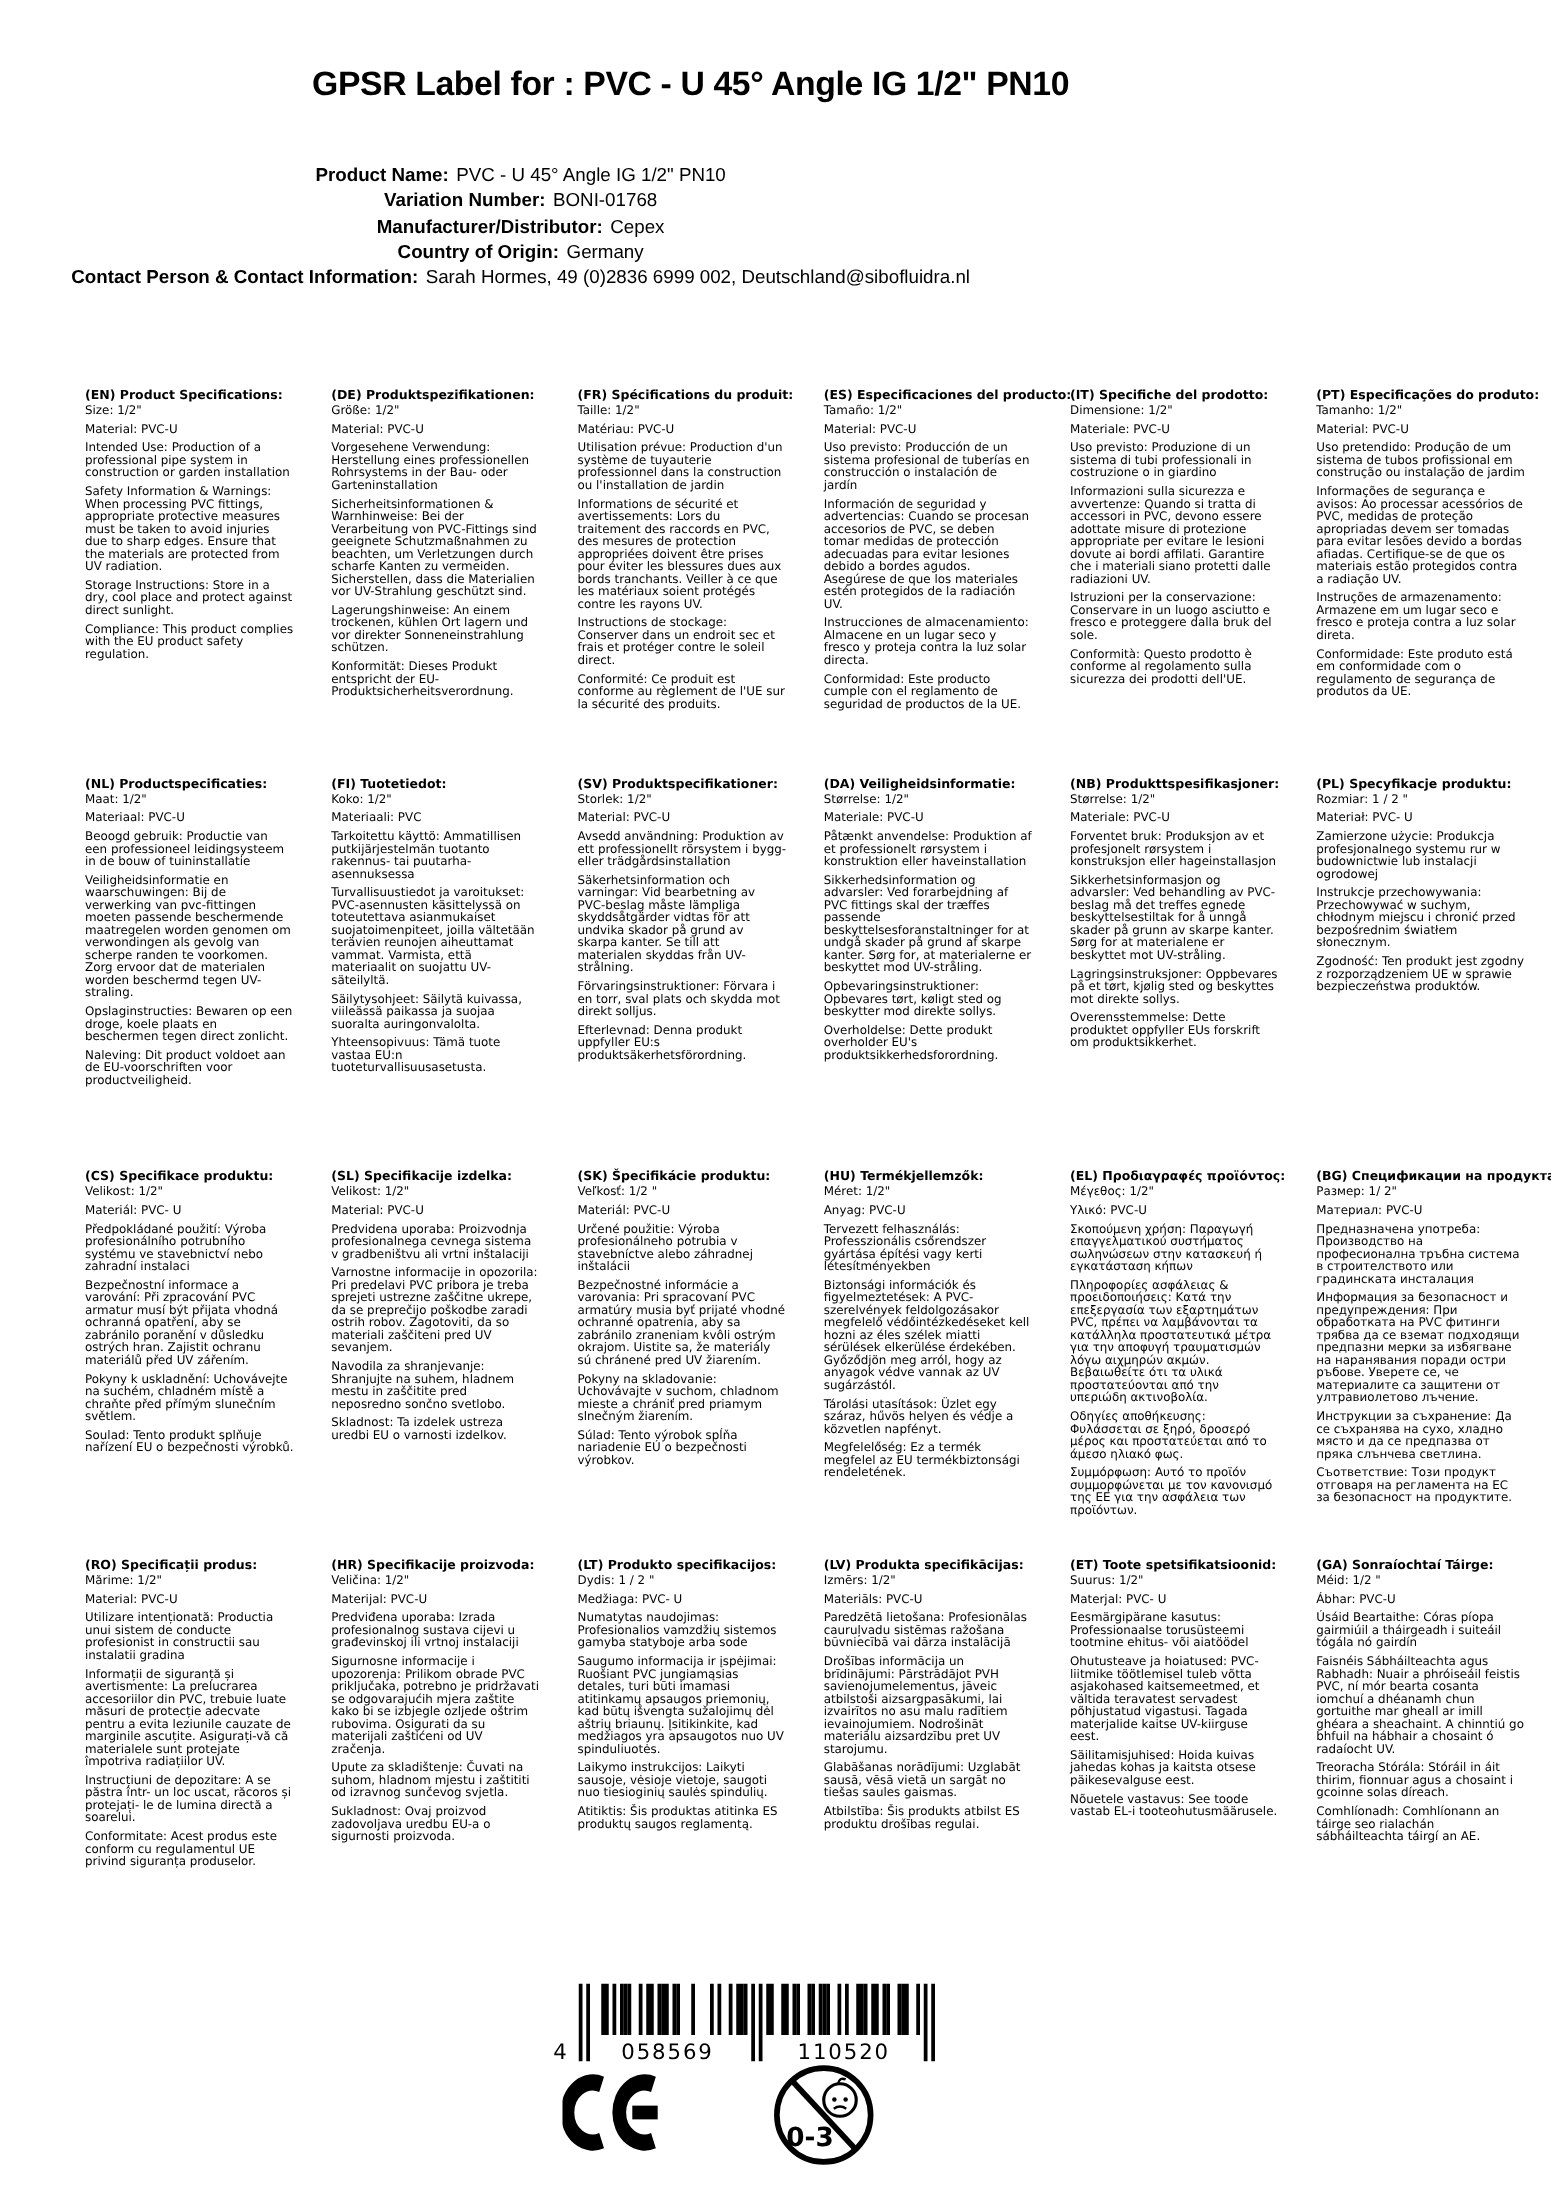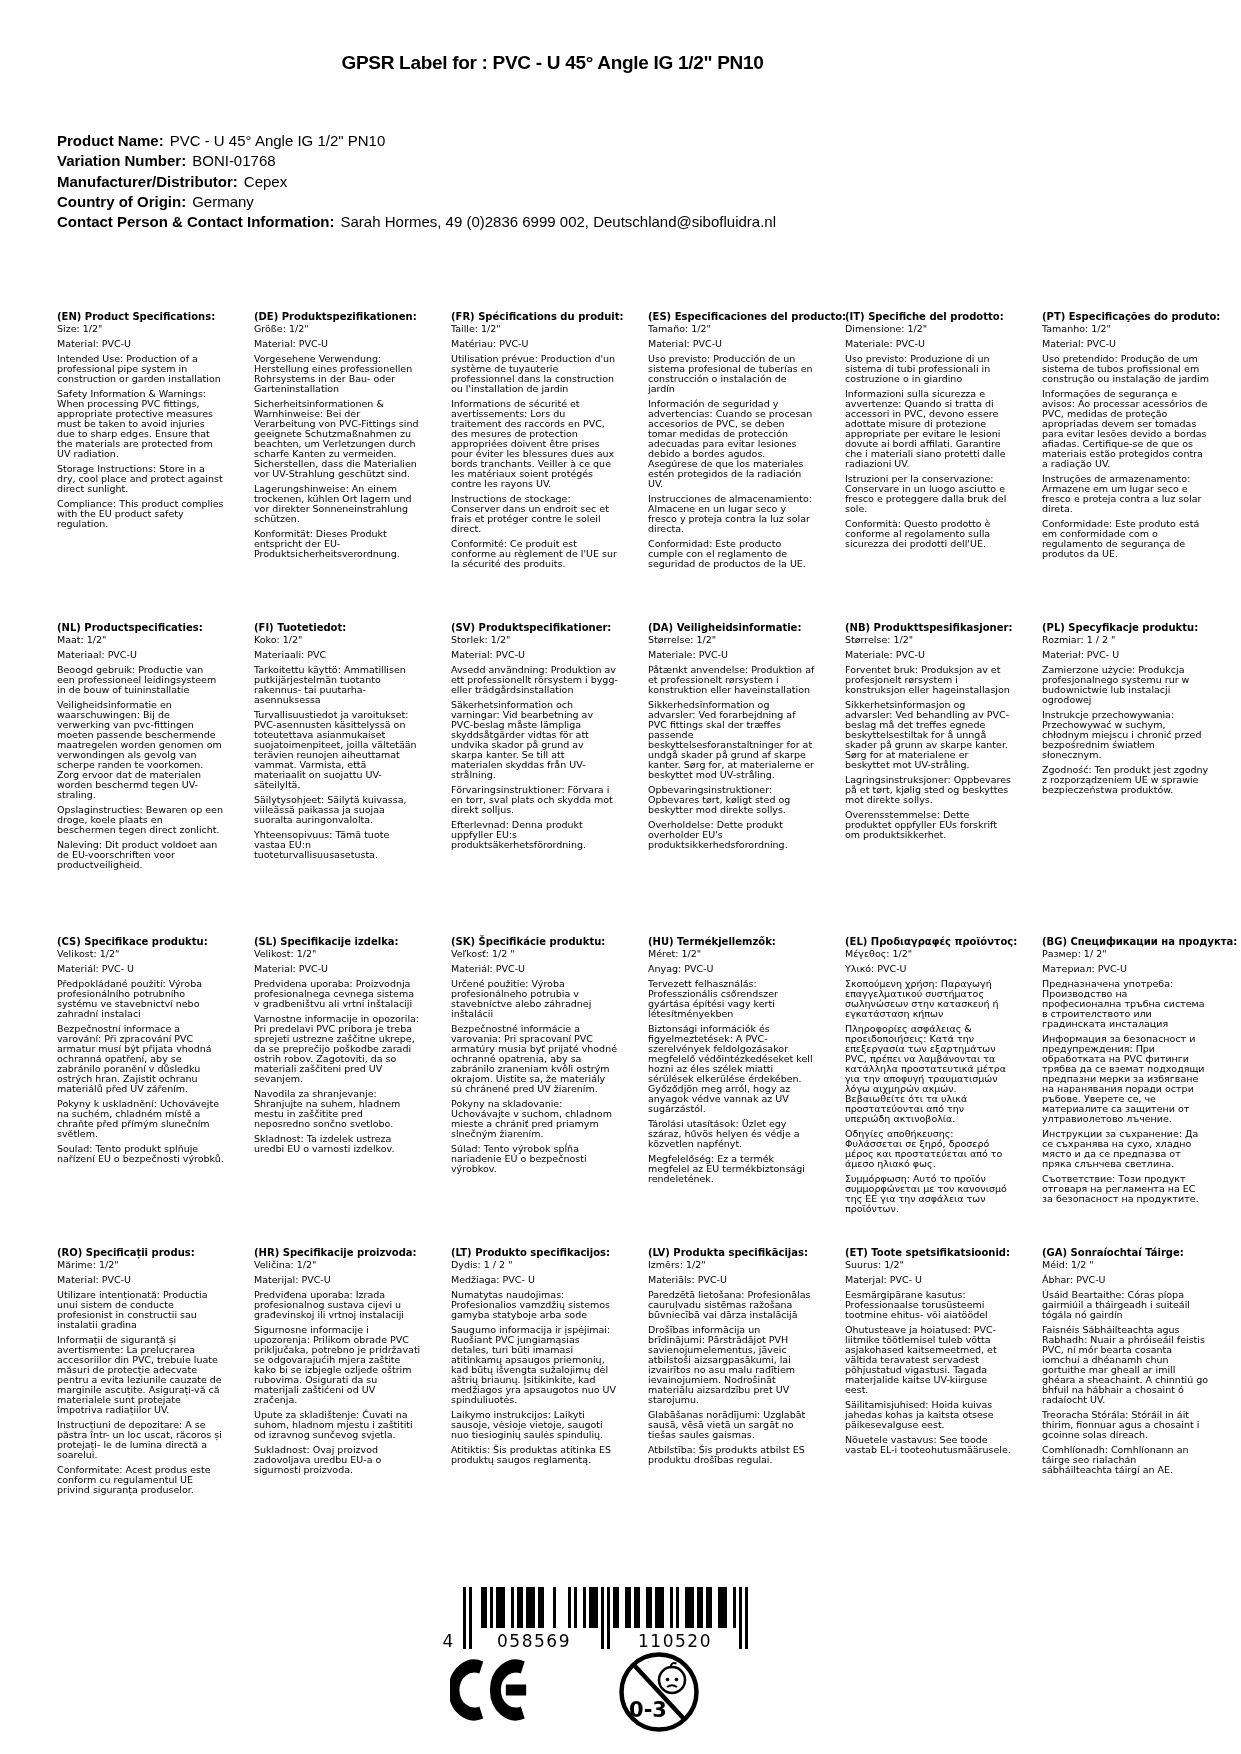--- a/index.html
+++ b/index.html
@@ -1,26 +1,26 @@
 <!DOCTYPE html>
 <html><head>
 <meta charset="utf-8">
 <style>
   html,body{margin:0;padding:0;background:#fff;}
   .page{position:relative;width:1241px;height:1754px;background:#fff;color:#000;overflow:hidden;
         font-family:"DejaVu Sans",sans-serif;}
   .title{position:absolute;top:52px;left:0;width:1105px;text-align:center;
-         font-family:"Liberation Sans",sans-serif;font-weight:bold;font-size:19px;letter-spacing:-0.3px;}
-  .info{position:absolute;left:57px;top:131px;font-family:"Liberation Sans",sans-serif;font-size:15px;line-height:20.3px;}
+         font-family:"Liberation Sans",sans-serif;font-weight:bold;font-size:27px;letter-spacing:-0.3px;}
+  .info{position:absolute;left:57px;top:131px;font-family:"Liberation Sans",sans-serif;font-size:15px;line-height:20.3px;text-align:center;}
   .info .lbl{font-weight:bold;}
   .info .val{margin-left:6px;}
   .grid{position:absolute;left:57px;top:311px;width:1152px;display:grid;
         grid-template-columns:repeat(6,167px);column-gap:30px;
         grid-template-rows:311px 314px 311px auto;}
-  .spec{width:167px;font-size:9.5px;line-height:10px;}
+  .spec{width:167px;font-size:9.5px;line-height:10px;margin-left:11px;}
   .spec-h{font-weight:bold;font-size:10px;line-height:11px;margin:0 0 2px 0;white-space:nowrap;}
   .spec p{margin:0 0 5px 0;}
   .barcode-wrap{position:absolute;left:437px;top:1583px;}
   .bc-digit{font-family:"DejaVu Sans",sans-serif;font-size:17px;fill:#000;}
   .ce{position:absolute;left:450px;top:1659px;}
   .age{position:absolute;left:617px;top:1650px;}
   .age-text{font-family:"DejaVu Sans",sans-serif;font-size:21px;font-weight:bold;fill:#000;}
 </style>
 </head>
 <body>

